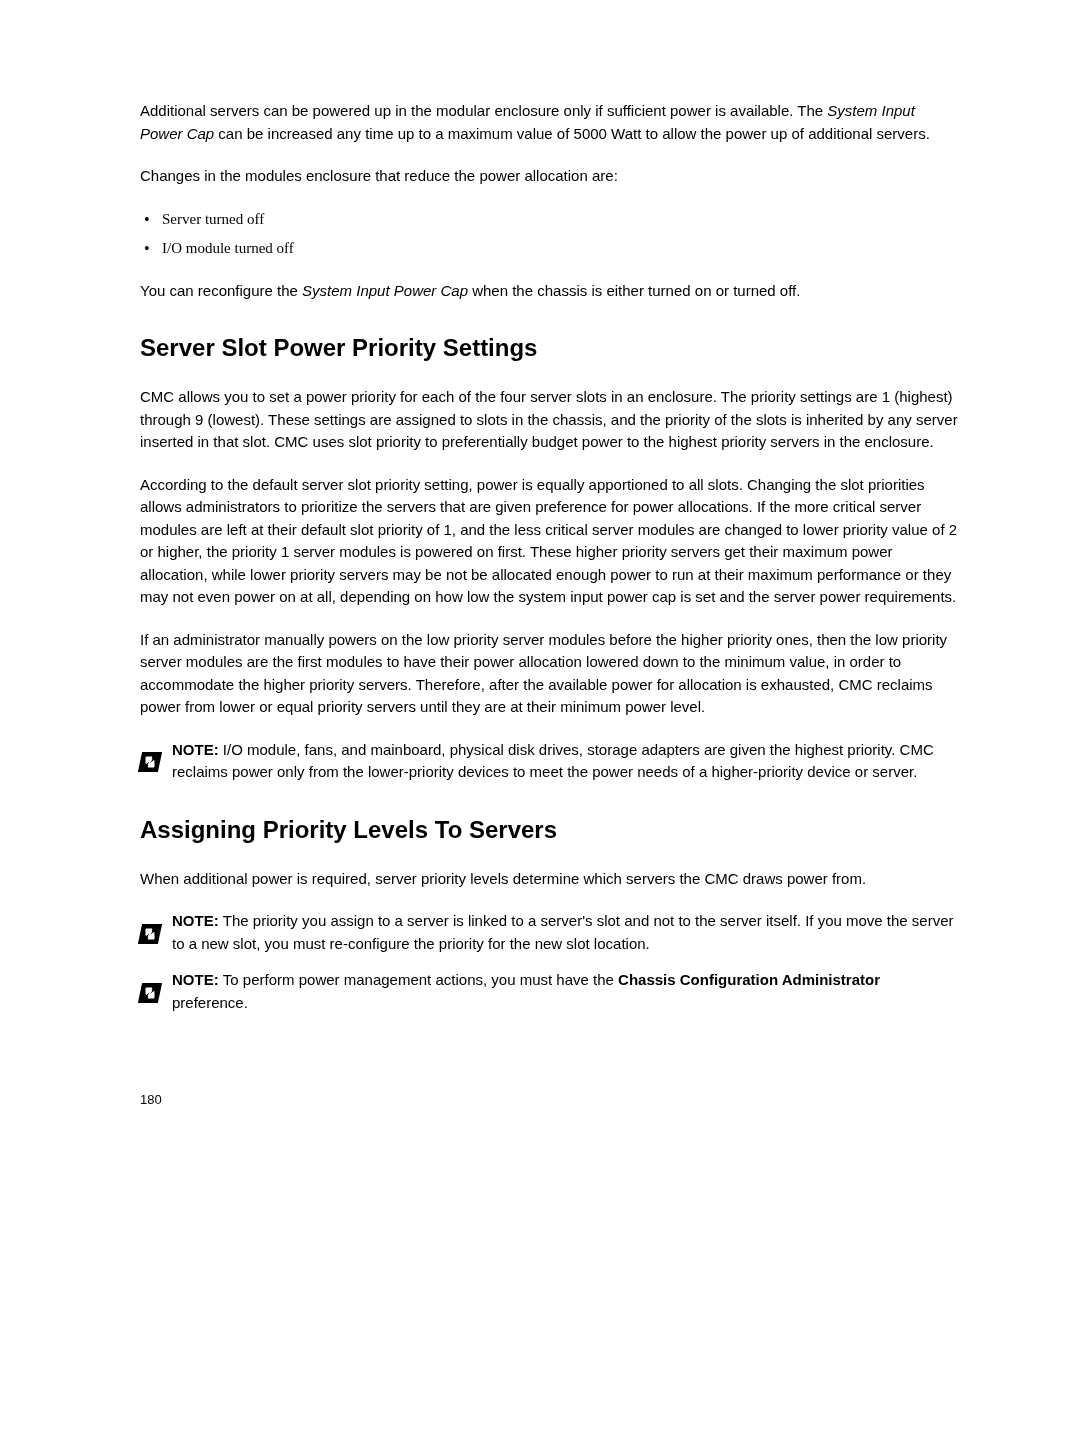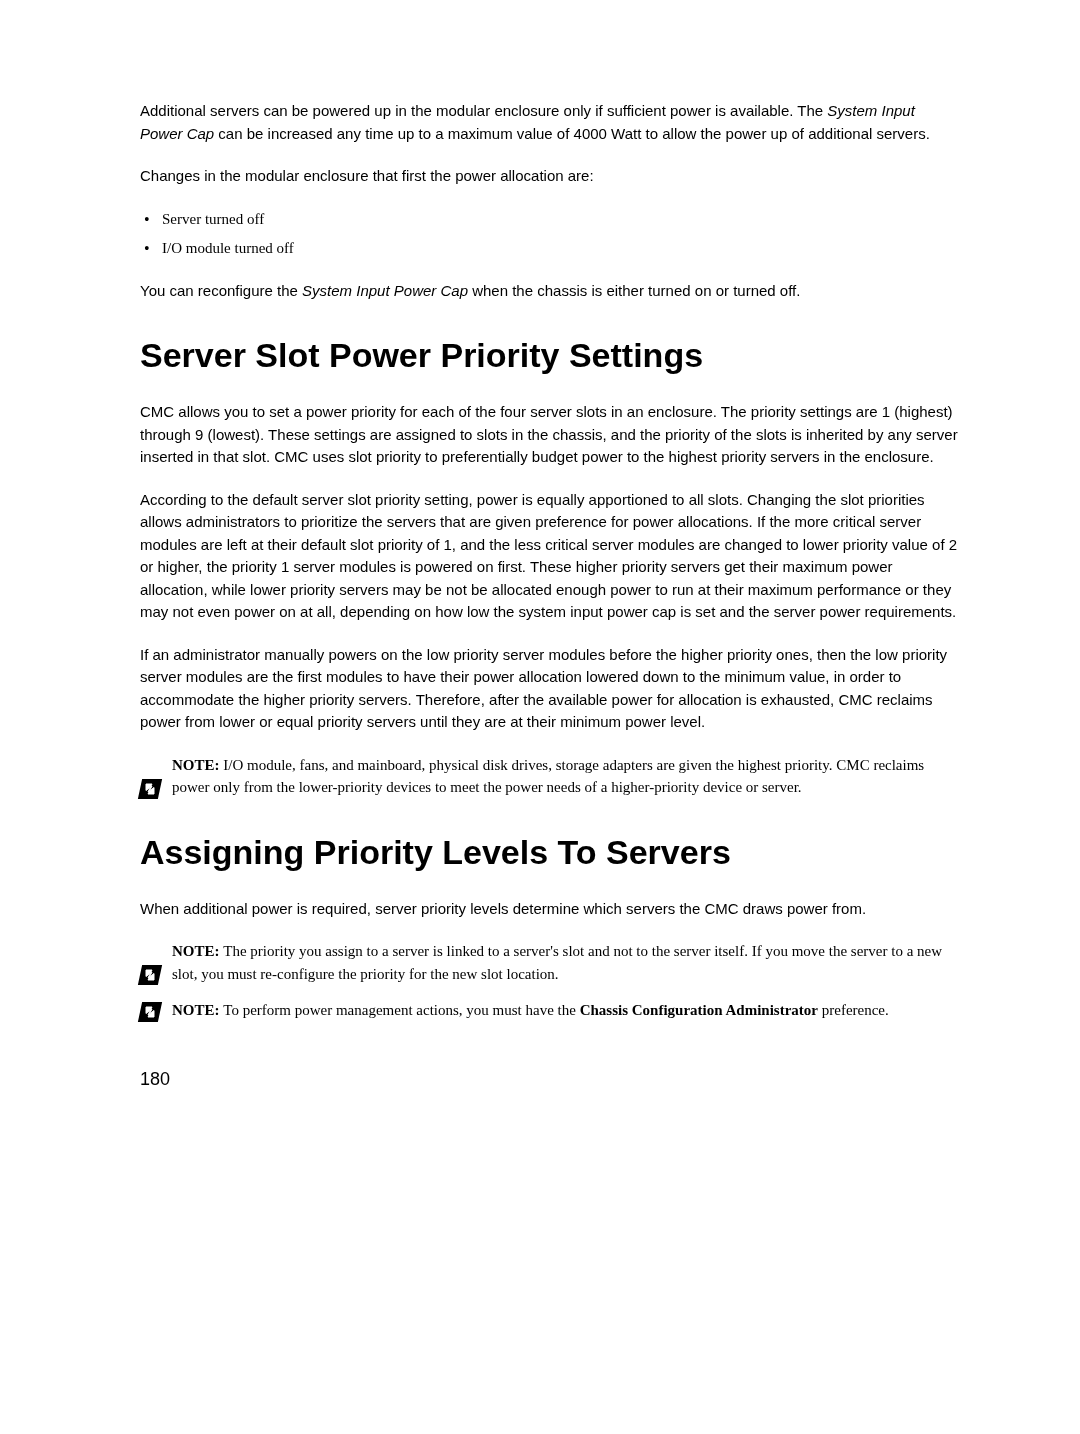--- a/index.html
+++ b/index.html
@@ -30,32 +30,31 @@
       padding-left: 22px;
       margin-bottom: 7px;
     }
     ul.bullet-list li::before {
       content: "•";
       position: absolute;
       left: 4px;
       font-size: 16px;
     }
     h2.section-heading {
-      font-size: 34px;
+      font-size: 24px;
       font-weight: 700;
       margin-top: 28px;
       margin-bottom: 20px;
       color: #000;
     }
     .note-block {
       display: flex;
-      align-items: flex-end;
+      align-items: center;
       margin-bottom: 14px;
       padding-left: 0;
-      font-family: Liberation Serif, serif;
     }
     .note-icon {
       flex-shrink: 0;
       width: 20px;
       height: 20px;
       background: #000;
       margin-right: 12px;
       margin-top: 2px;
       display: flex;
       align-items: center;
@@ -73,32 +72,32 @@
     .note-text {
       flex: 1;
     }
     .note-label {
       font-weight: 700;
     }
     .bold {
       font-weight: 700;
     }
     .page-number {
-      margin-top: 44px;
-      font-size: 18px;
+      margin-top: 76px;
+      font-size: 13px;
     }
   </style>
 </head>
 <body>
 
 <p class="para">
-  <span>Additional servers can be powered up in the modular enclosure only if sufficient power is available. The </span><span class="italic">System Input Power Cap</span><span> can be increased any time up to a maximum value of 4000 Watt to allow the power up of additional servers.</span>
+  <span>Additional servers can be powered up in the modular enclosure only if sufficient power is available. The </span><span class="italic">System Input Power Cap</span><span> can be increased any time up to a maximum value of 5000 Watt to allow the power up of additional servers.</span>
 </p>
 
-<p class="para">Changes in the modular enclosure that first the power allocation are:</p>
+<p class="para">Changes in the modules enclosure that reduce the power allocation are:</p>
 
 <ul class="bullet-list">
   <li>Server turned off</li>
   <li>I/O module turned off</li>
 </ul>
 
 <p class="para">
   <span>You can reconfigure the </span><span class="italic">System Input Power Cap</span><span> when the chassis is either turned on or turned off.</span>
 </p>
 

